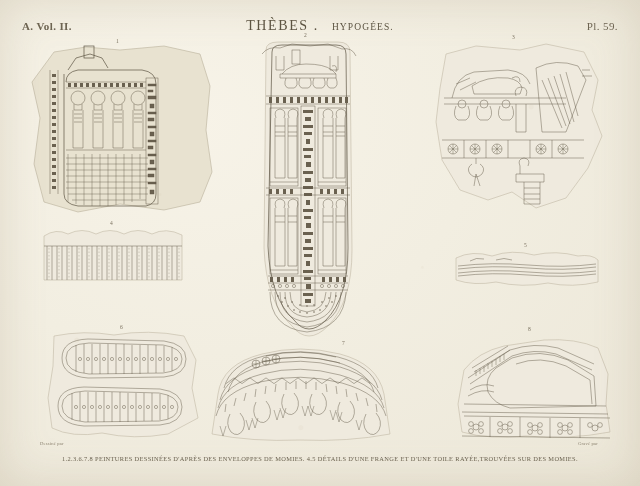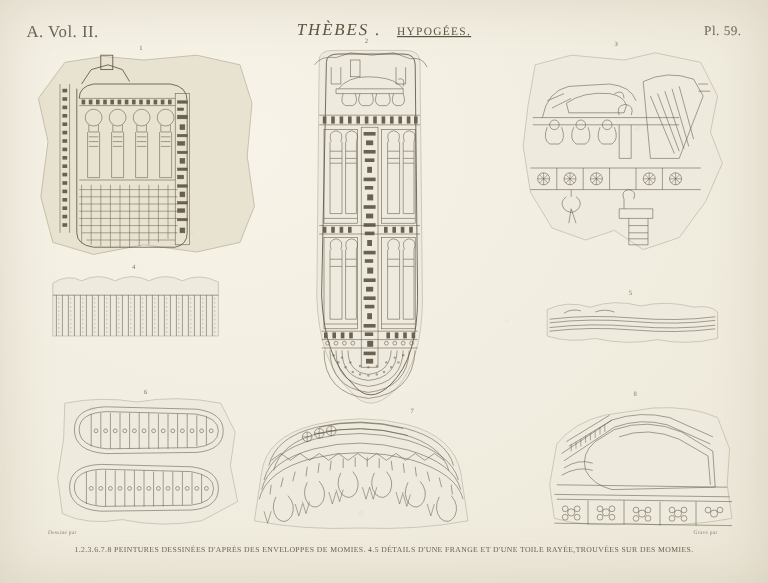--- a/index.html
+++ b/index.html
@@ -23,25 +23,25 @@
       radial-gradient(circle at 47% 88%, rgba(176,158,122,.12) 0 2px, transparent 3px),
       radial-gradient(circle at 66% 55%, rgba(176,158,122,.10) 0 1px, transparent 2px),
       radial-gradient(circle at 25% 40%, rgba(176,158,122,.10) 0 1px, transparent 2px);
   }
   .vignette{
     position:absolute;inset:0;pointer-events:none;
     box-shadow:inset 0 0 46px rgba(150,134,102,.22);
   }
   
   .hdr{position:absolute;top:20px;left:0;width:640px;height:18px;}
-  .hdr-left{position:absolute;left:22px;top:0;font-size:14px;letter-spacing:.4px;color:#6d6452;}
+  .hdr-left{position:absolute;left:22px;top:0;font-size:11px;letter-spacing:.4px;color:#6d6452;font-weight:bold;}
   .hdr-right{position:absolute;right:22px;top:0;font-size:11px;letter-spacing:.4px;color:#6d6452;}
   .hdr-mid{position:absolute;left:0;width:640px;top:-4px;text-align:center;white-space:nowrap;}
-  .t-main{font-size:14px;letter-spacing:1.6px;color:#5b5341;font-style:italic;}
-  .t-sub{font-size:9.5px;letter-spacing:1.1px;color:#5b5341;margin-left:9px;text-decoration:underline;}
+  .t-main{font-size:14px;letter-spacing:1.6px;color:#5b5341;}
+  .t-sub{font-size:9.5px;letter-spacing:1.1px;color:#5b5341;margin-left:9px;}
   
   .caption{
     position:absolute;left:0;width:640px;top:455px;text-align:center;
     font-size:6.4px;letter-spacing:.35px;color:#6a6250;white-space:nowrap;
   }
   .credit{position:absolute;font-size:4.6px;color:#8d8austria;color:#8d8472;letter-spacing:.2px;}
   .credit-l{left:40px;top:441px;}
   .credit-r{right:42px;top:441px;}
   
   .fignum{position:absolute;font-size:5.5px;color:#7b7260;}

